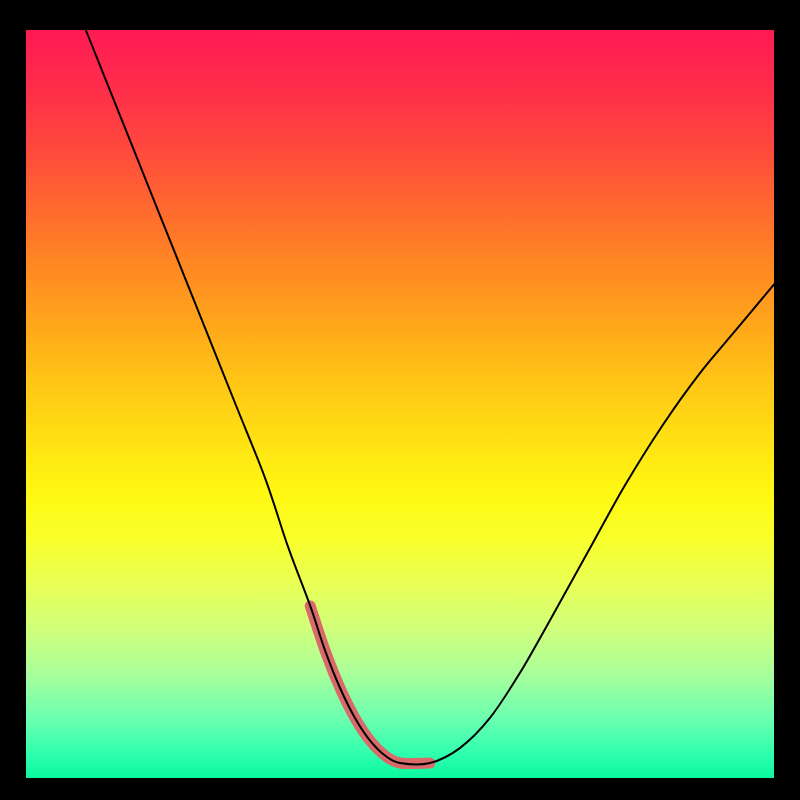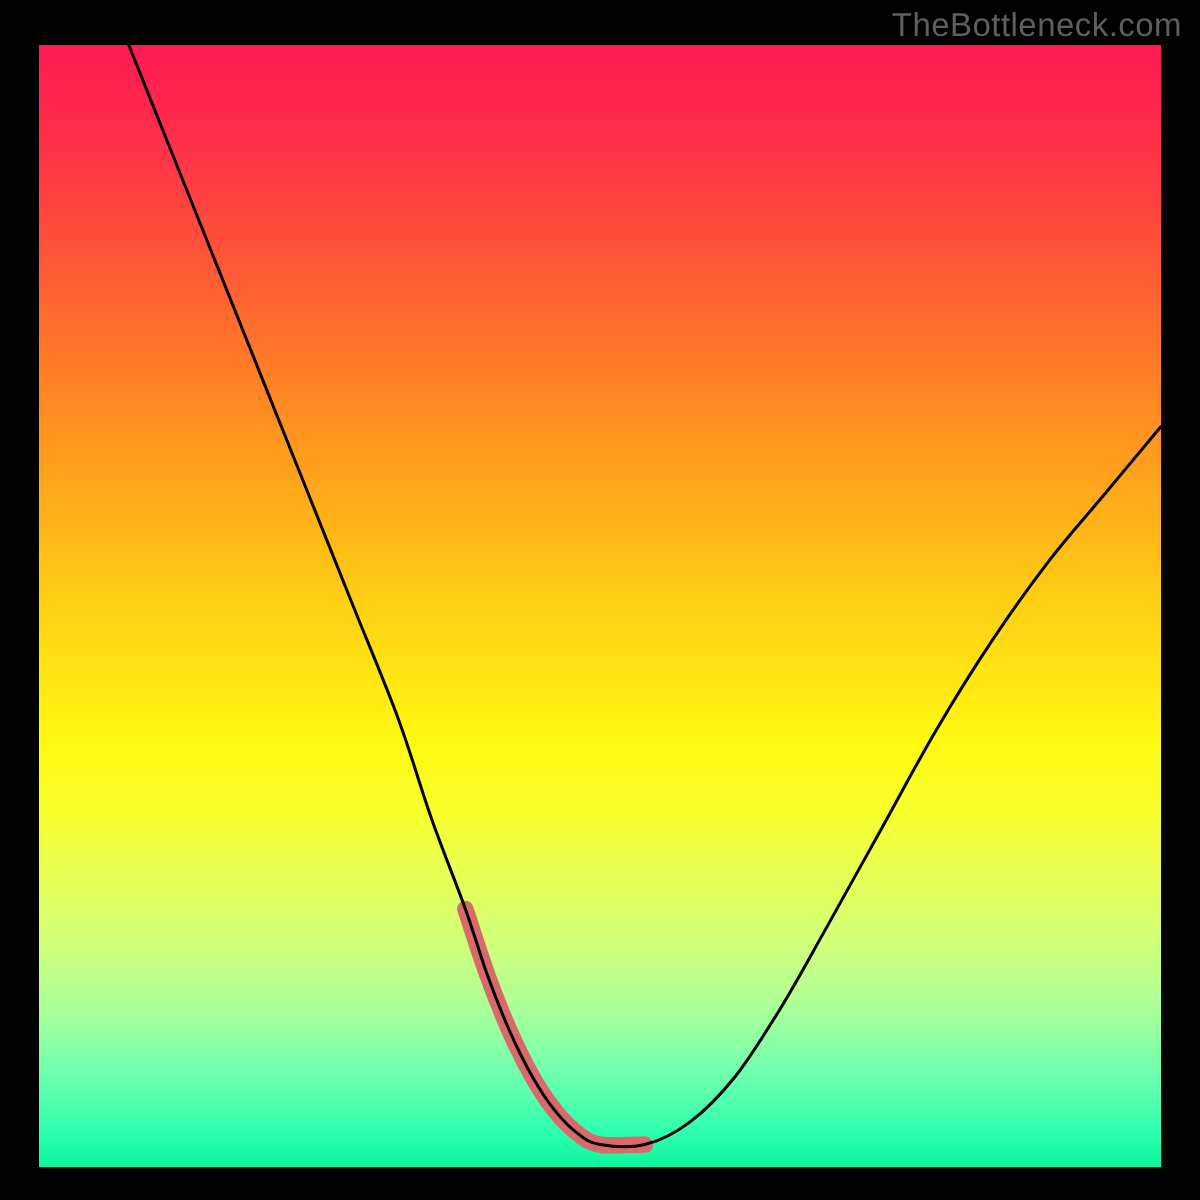--- a/index.html
+++ b/index.html
@@ -76,21 +76,20 @@
     stroke: #d86a6a;
     stroke-width: 11;
     stroke-linecap: round;
     stroke-linejoin: round;
   }
 </style>
 </head>
 <body>
 
 <div class="frame">
-  <div class="watermark">TheBottleneck.com</div>
 
   <div class="plot">
     <div class="gradient"></div>
     <svg class="curve" viewBox="0 0 748 748" preserveAspectRatio="none">
       <path class="highlight" d="M 284.24 575.96 C 286.73 583.44, 294.21 607.13, 299.20 620.84 C 304.19 634.55, 309.17 647.02, 314.16 658.24 C 319.15 669.46, 324.13 679.43, 329.12 688.16 C 334.11 696.89, 339.09 704.37, 344.08 710.60 C 349.07 716.83, 354.05 721.82, 359.04 725.56 C 364.03 729.30, 366.52 731.79, 374.00 733.04 C 381.48 734.29, 398.93 733.04, 403.92 733.04"></path>
       <path class="main" d="M 59.84 0 C 64.83 12.47, 79.79 49.87, 89.76 74.80 C 99.73 99.73, 109.71 124.67, 119.68 149.60 C 129.65 174.53, 139.63 199.47, 149.60 224.40 C 159.57 249.33, 169.55 274.27, 179.52 299.20 C 189.49 324.13, 199.47 349.07, 209.44 374.00 C 219.41 398.93, 230.63 425.11, 239.36 448.80 C 248.09 472.49, 254.32 494.93, 261.80 516.12 C 269.28 537.31, 278.01 558.51, 284.24 575.96 C 290.47 593.41, 294.21 607.13, 299.20 620.84 C 304.19 634.55, 309.17 647.02, 314.16 658.24 C 319.15 669.46, 324.13 679.43, 329.12 688.16 C 334.11 696.89, 339.09 704.37, 344.08 710.60 C 349.07 716.83, 354.05 721.82, 359.04 725.56 C 364.03 729.30, 366.52 731.79, 374.00 733.04 C 381.48 734.29, 393.95 735.53, 403.92 733.04 C 413.89 730.55, 423.87 725.56, 433.84 718.08 C 443.81 710.60, 453.79 700.63, 463.76 688.16 C 473.73 675.69, 483.71 659.49, 493.68 643.28 C 503.65 627.07, 512.38 610.87, 523.60 590.92 C 534.82 570.97, 548.53 546.04, 561.00 523.60 C 573.47 501.16, 585.93 477.47, 598.40 456.28 C 610.87 435.09, 623.33 415.14, 635.80 396.44 C 648.27 377.74, 660.73 360.29, 673.20 344.08 C 685.67 327.87, 698.13 314.16, 710.60 299.20 C 723.07 284.24, 741.77 261.80, 748.00 254.32"></path>
     </svg>
   </div>
 </div>
 

